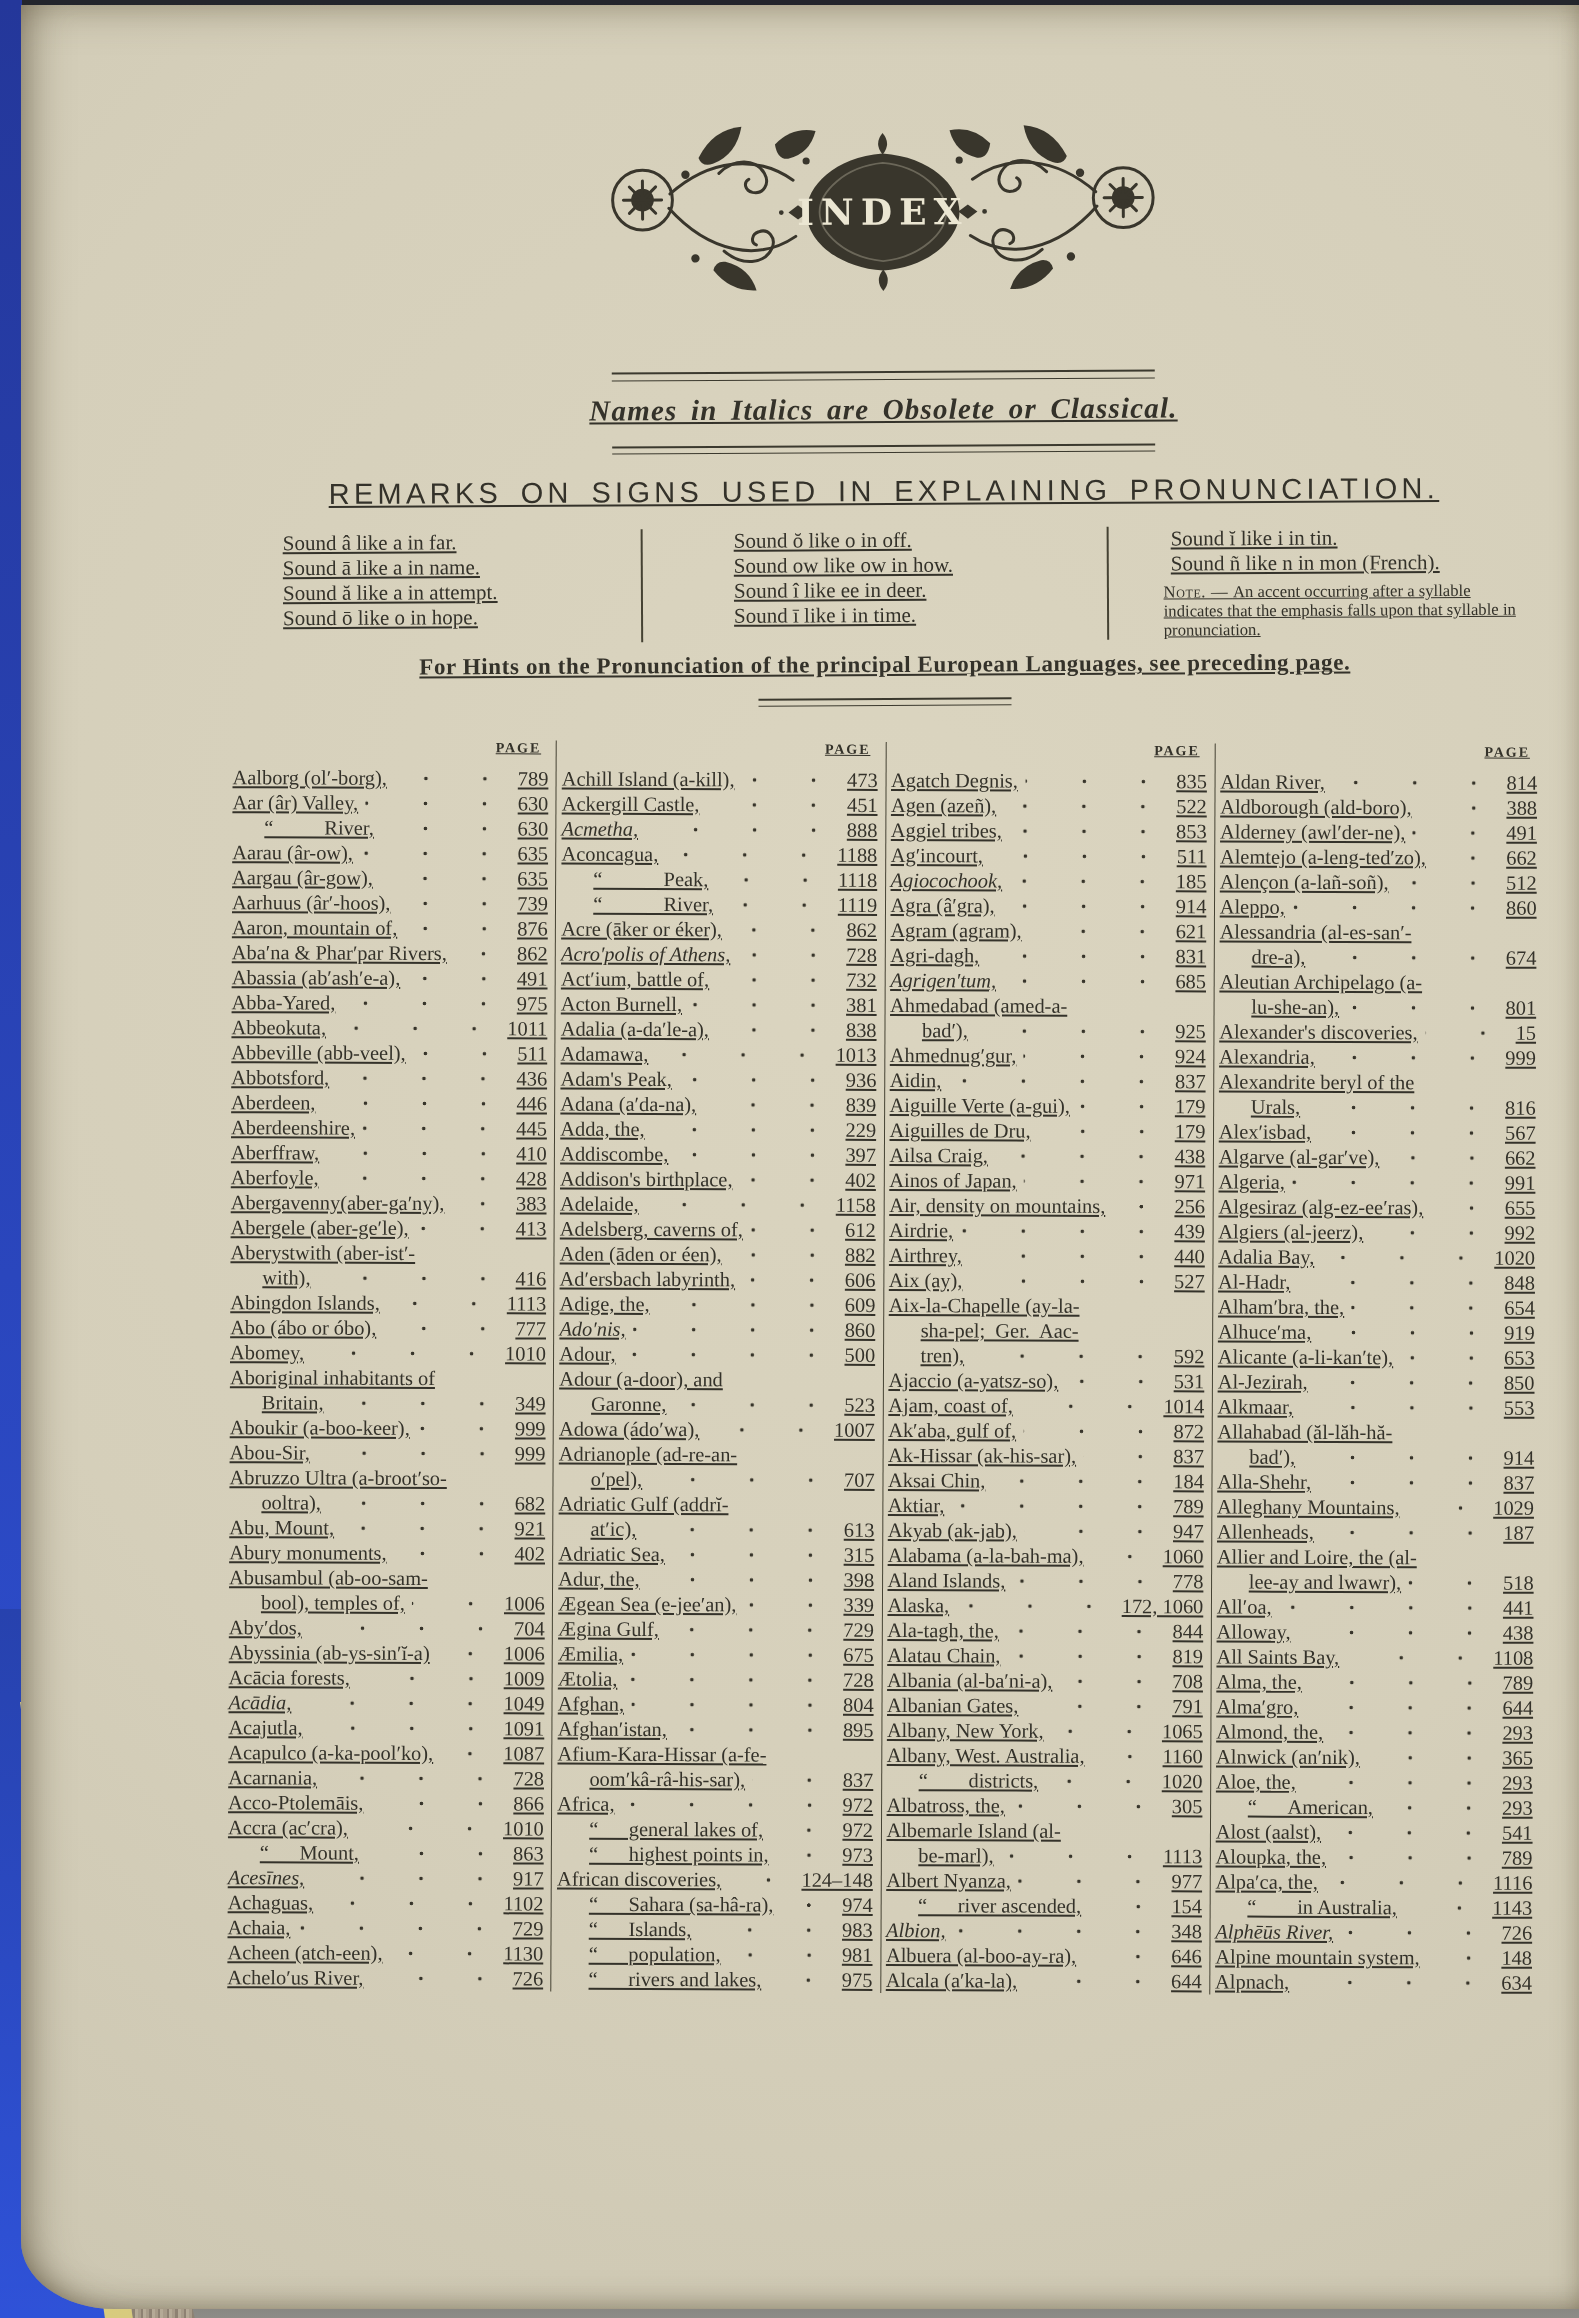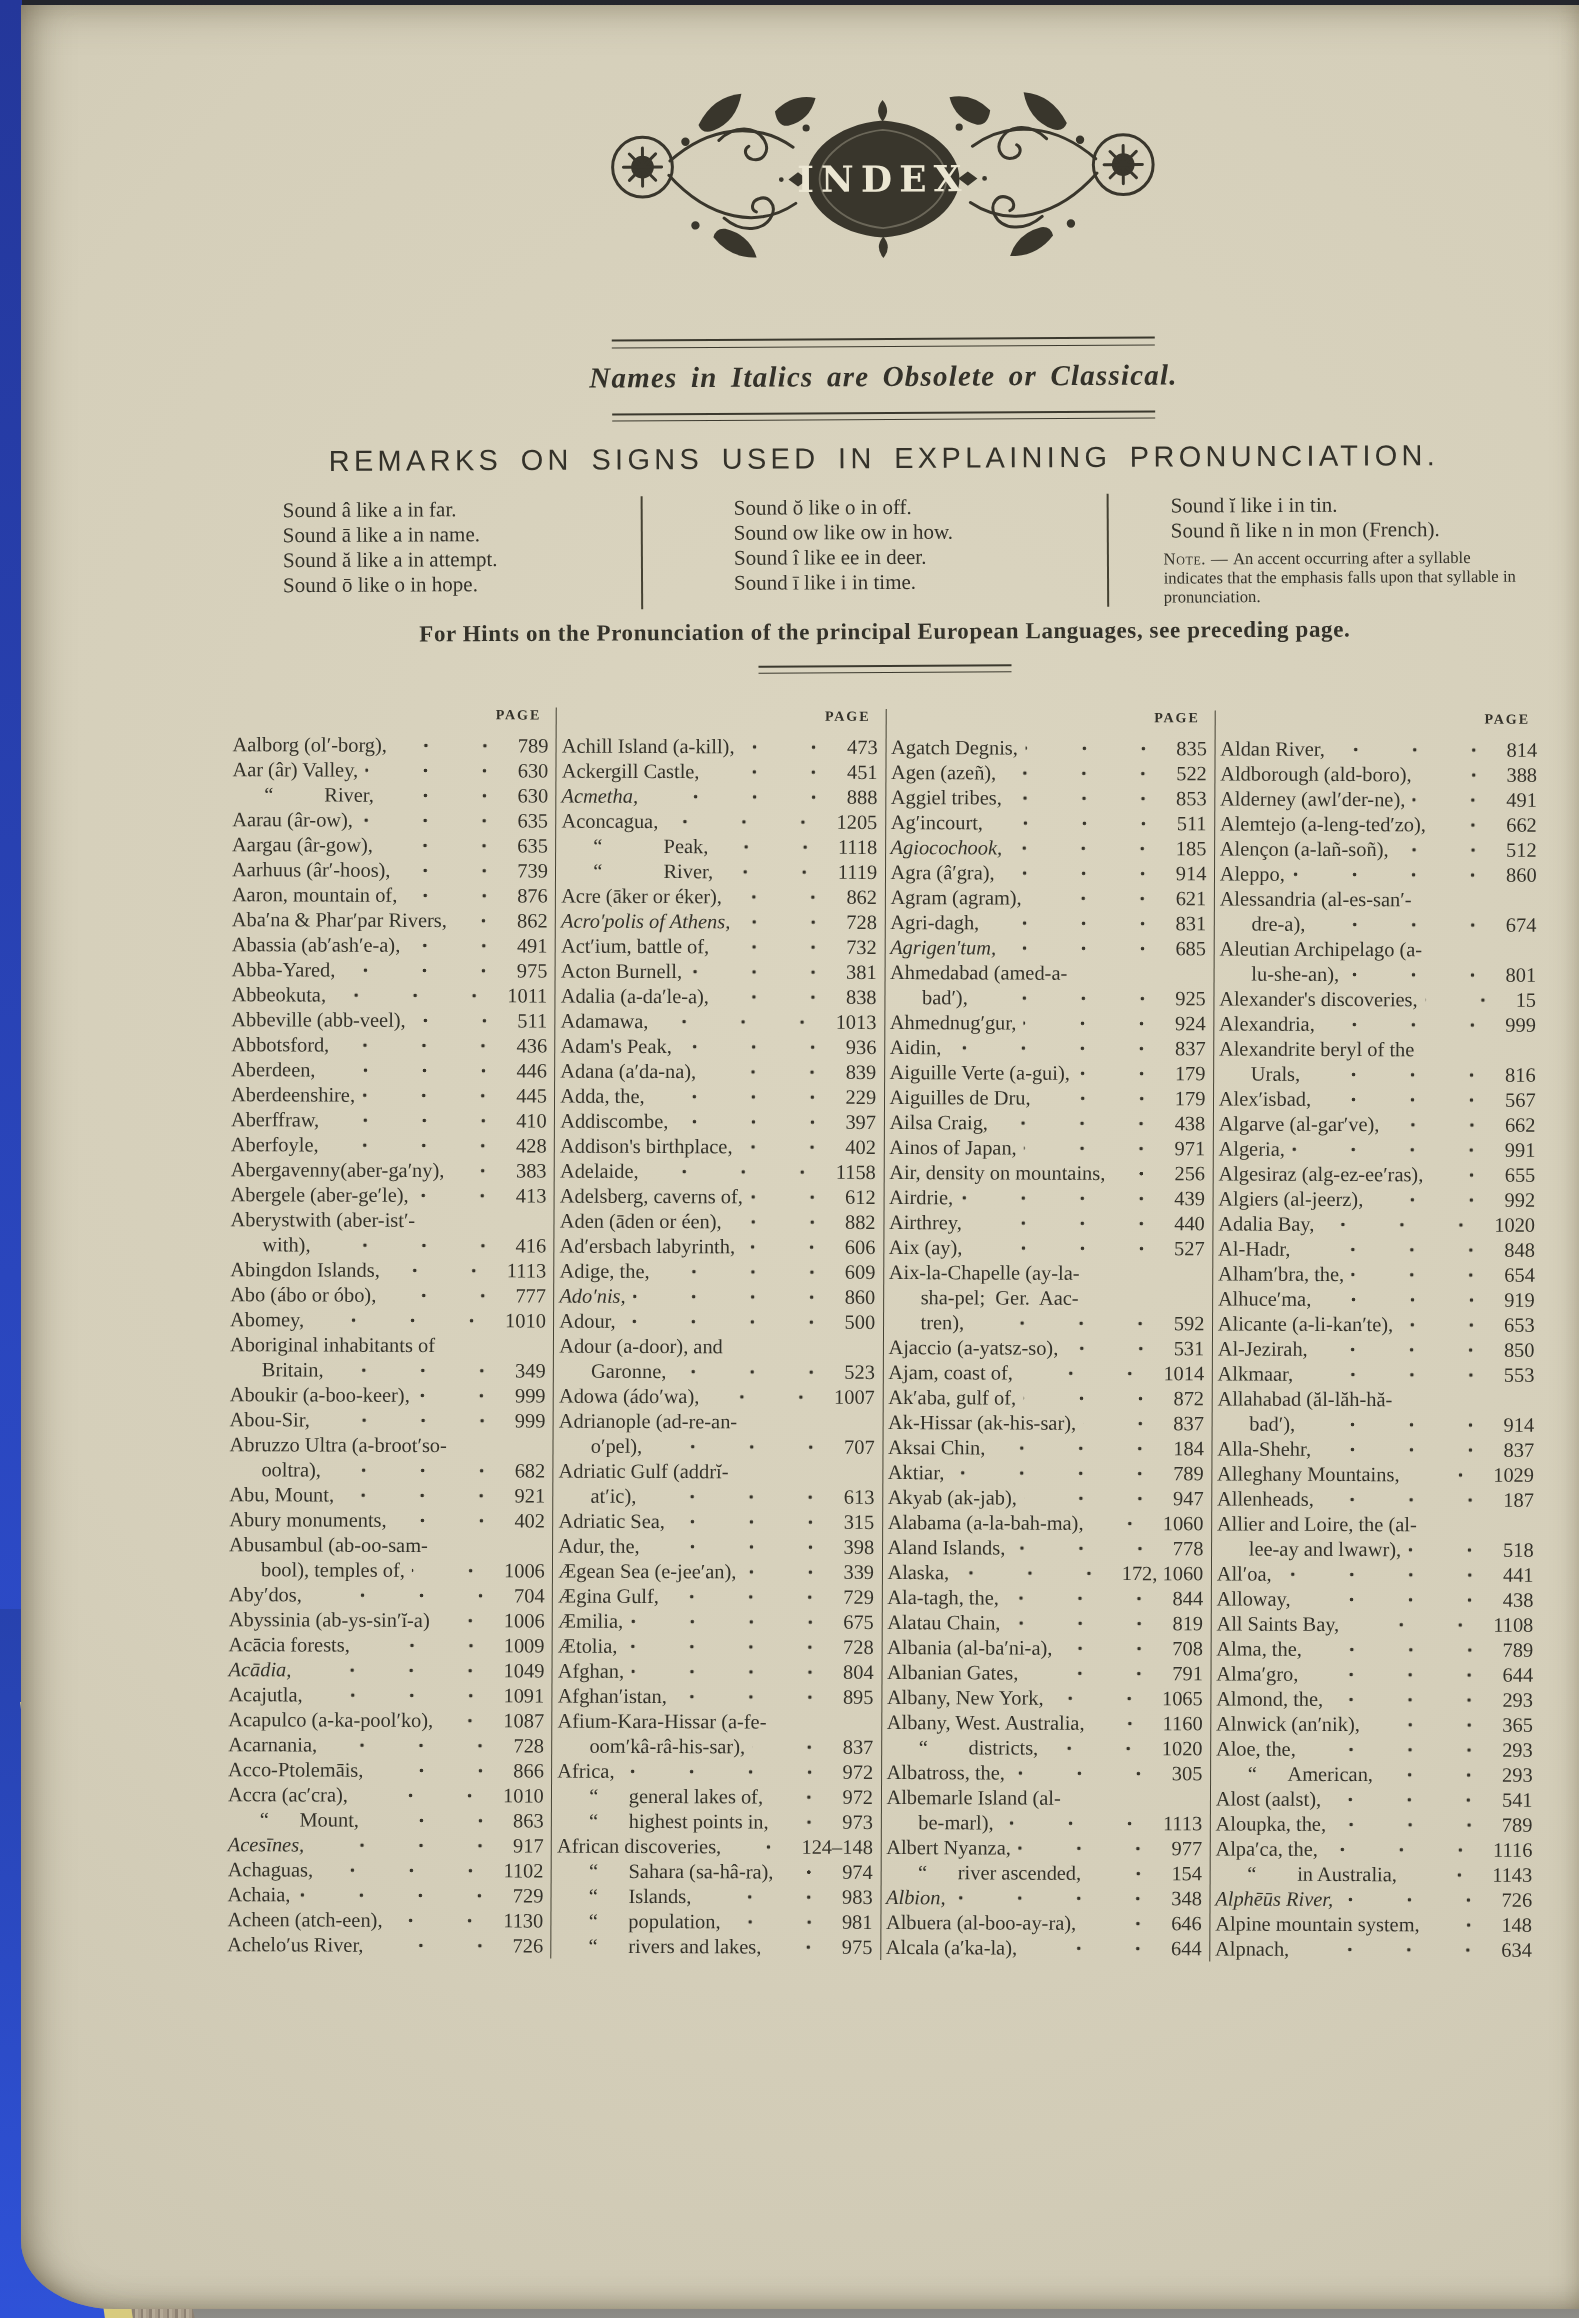--- a/index.html
+++ b/index.html
@@ -10,21 +10,21 @@
   .edge-yellow{position:absolute;left:0;bottom:0;width:152px;height:617px;background:linear-gradient(180deg,#cfc37d,#d8cb7e);clip-path:polygon(20px 0,36px 0,100% 100%,105px 100%);}
   .edge-stack{position:absolute;left:0;bottom:0;width:195px;height:586px;background:repeating-linear-gradient(90deg,#a79b89 0 3.1px,#8d8172 3.1px 5.6px,#b5aa97 5.6px 8.6px);clip-path:polygon(35px 0,57px 0,100% 100%,133px 100%);}
   
   .paper{position:absolute;left:21px;top:5px;right:0;bottom:10px;
     background:radial-gradient(120% 90% at 54% 38%,#dbd5c0 0%,#d5cfba 50%,#ccc6b1 84%,#c1bba6 100%);
     border-bottom-left-radius:93px 68px;
     box-shadow:inset 34px 0 43px -28px rgba(70,58,38,.55),
                inset 0 -21px 34px -23.4px rgba(82,70,46,.6),
                inset -16px 0 31px -20px rgba(95,84,58,.4),
                inset 0 37px 43px -34px rgba(95,84,58,.4);}
-  .content{position:relative;height:100%;box-sizing:border-box;padding:84px 37px 0 204px;color:#34322a;}
+  .content{position:relative;height:100%;box-sizing:border-box;padding:117px 37px 0 204px;color:#34322a;text-decoration:underline;}
   .head{transform:rotate(-0.3deg);}
   .ornament{display:block;margin:0 auto;}
   .dbl-rule{width:543px;height:5.6px;border-top:2.5px solid #3b392e;border-bottom:1.9px solid #3b392e;margin:69px auto 0;}
   .dbl-rule.second{margin-top:18.5px;}
   .dbl-rule.short{width:253px;height:5px;margin:20px auto 0;}
   .subtitle{margin-top:13.6px;text-align:center;font-style:italic;font-weight:600;font-size:29px;letter-spacing:1.2px;word-spacing:5px;}
   .remarks{margin:22px 0 0;text-align:center;font-family:"Liberation Sans","DejaVu Sans",sans-serif;font-weight:400;font-size:29px;letter-spacing:4.3px;word-spacing:6.2px;}
   .pron{display:flex;width:1265px;margin:20px auto 0;}
   .pcol{box-sizing:border-box;font-size:21px;line-height:25px;}
   .pcol.one{flex:0 0 389px;padding-left:31px;}
@@ -173,21 +173,21 @@
             <div class="row"><span class="name">Achaguas,</span><span class="leader"></span><span class="pg">1102</span></div>
             <div class="row"><span class="name">Achaia,</span><span class="leader"></span><span class="pg">729</span></div>
             <div class="row"><span class="name">Acheen (atch-een),</span><span class="leader"></span><span class="pg">1130</span></div>
             <div class="row"><span class="name">Achelo′us River,</span><span class="leader"></span><span class="pg">726</span></div>
           </div>
           <div class="col">
             <div class="colhead">PAGE</div>
             <div class="row"><span class="name">Achill Island (a-kill),</span><span class="leader"></span><span class="pg">473</span></div>
             <div class="row"><span class="name">Ackergill Castle,</span><span class="leader"></span><span class="pg">451</span></div>
             <div class="row"><span class="name it">Acmetha,</span><span class="leader"></span><span class="pg">888</span></div>
-            <div class="row"><span class="name">Aconcagua,</span><span class="leader"></span><span class="pg">1205</span></div>
+            <div class="row"><span class="name">Aconcagua,</span><span class="leader"></span><span class="pg">1188</span></div>
             <div class="row cont"><span class="name">“   Peak,</span><span class="leader"></span><span class="pg">1118</span></div>
             <div class="row cont"><span class="name">“   River,</span><span class="leader"></span><span class="pg">1119</span></div>
             <div class="row"><span class="name">Acre (āker or éker),</span><span class="leader"></span><span class="pg">862</span></div>
             <div class="row"><span class="name it">Acro′polis of Athens,</span><span class="leader"></span><span class="pg">728</span></div>
             <div class="row"><span class="name">Act′ium, battle of,</span><span class="leader"></span><span class="pg">732</span></div>
             <div class="row"><span class="name">Acton Burnell,</span><span class="leader"></span><span class="pg">381</span></div>
             <div class="row"><span class="name">Adalia (a-da′le-a),</span><span class="leader"></span><span class="pg">838</span></div>
             <div class="row"><span class="name">Adamawa,</span><span class="leader"></span><span class="pg">1013</span></div>
             <div class="row"><span class="name">Adam's Peak,</span><span class="leader"></span><span class="pg">936</span></div>
             <div class="row"><span class="name">Adana (a′da-na),</span><span class="leader"></span><span class="pg">839</span></div>

